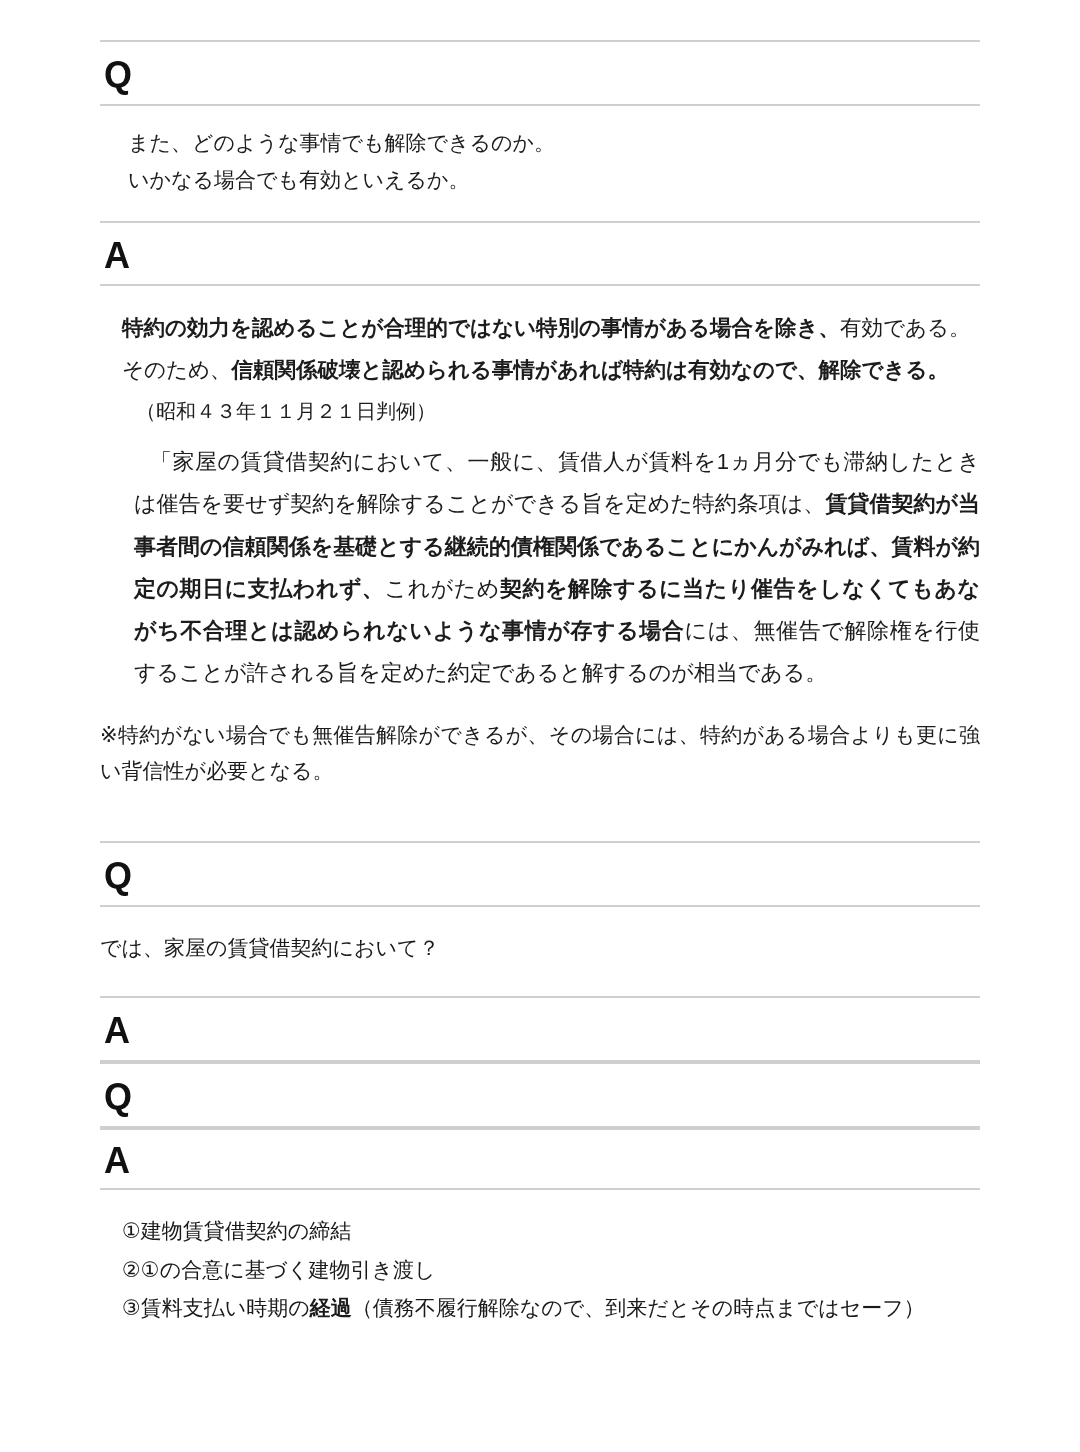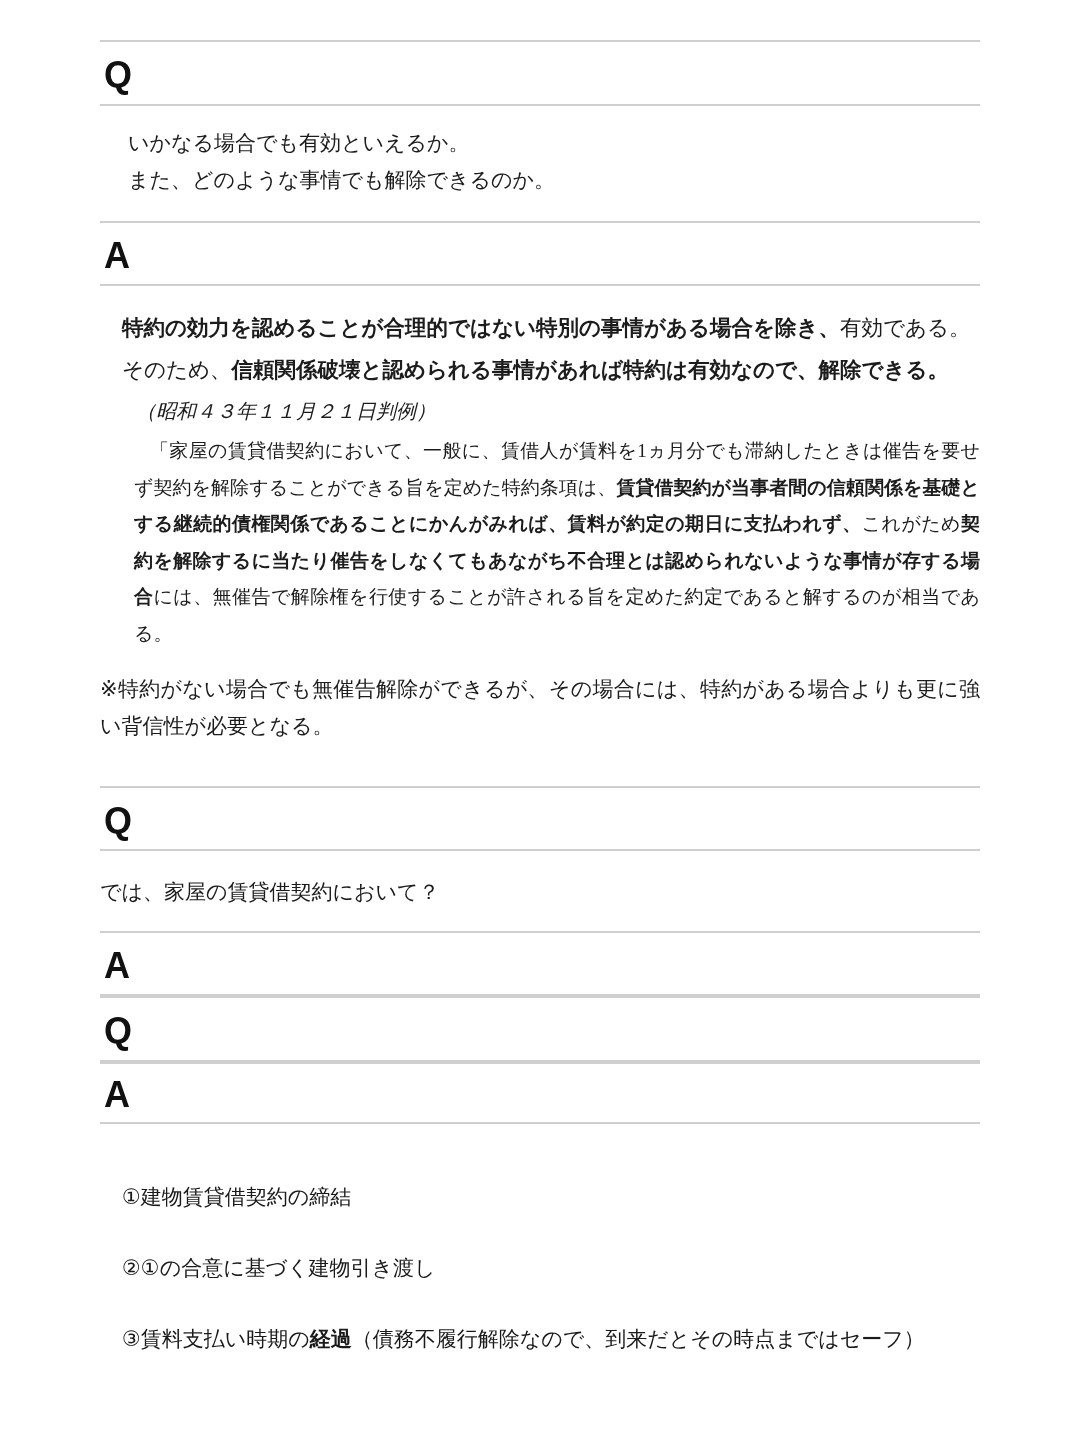--- a/index.html
+++ b/index.html
@@ -45,75 +45,74 @@
 
   
   .body-block{
     font-size:21px;
     line-height:1.78;
     color:#1c1c1c;
     padding:18px 0 22px 0;
   }
   .body-block.indent{padding-left:28px;}
   .body-block.pad-sm{padding:16px 0 16px 0;}
-  .body-block.pad-lg{padding:22px 0 20px 0;}
+  .body-block.pad-lg{padding:22px 0 30px 0;}
 
   .line{display:block;white-space:normal;}
   .b{font-weight:bold;}
 
   
   .lead{
     font-size:21.5px;
     line-height:1.95;
     padding-left:22px;
   }
-  .lead .sub{padding-left:14px;font-size:20px;font-style:italic;}
+  .lead .sub{padding-left:14px;font-size:20px;}
 
   
   .quote{
-    font-size:19px;
+    font-size:22px;
     line-height:1.92;
     padding-left:34px;
     text-indent:16px;
     text-align:justify;
-    margin-top:2px;
-    font-family:Liberation Serif, serif;
+    margin-top:10px;
   }
   .quote .b{font-weight:bold;}
 
   
   .note{
     font-size:21px;
     line-height:1.75;
     padding-left:0;
     text-align:justify;
     margin-top:0;
   }
 
   
   .num-list{
     font-size:21px;
     line-height:1.85;
     padding-left:22px;
     padding-top:22px;
   }
-  .num-list .line{display:block;margin-top:32px;}
+  .num-list .line{display:block;}
 </style>
 </head>
 <body>
 
 <div class="page">
   <div class="col">
 
     <div class="qa-head">
       <span class="letter">Q</span>
     </div>
     <div class="body-block indent">
+      <span class="line">また、どのような事情でも解除できるのか。</span>
       <span class="line">いかなる場合でも有効といえるか。</span>
-      <span class="line">また、どのような事情でも解除できるのか。</span>
     </div>
 
     <div class="qa-head">
       <span class="letter">A</span>
     </div>
 
     <div class="body-block pad-lg">
 
       <div class="lead">
         <span class="line"><span class="b">特約の効力を認めることが合理的ではない特別の事情がある場合を除き、</span><span>有効である。</span></span>

